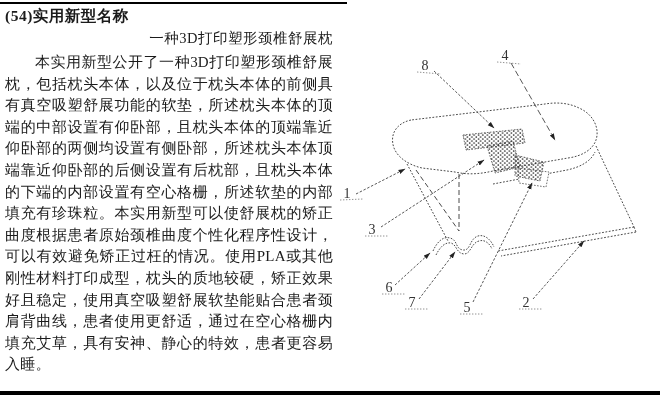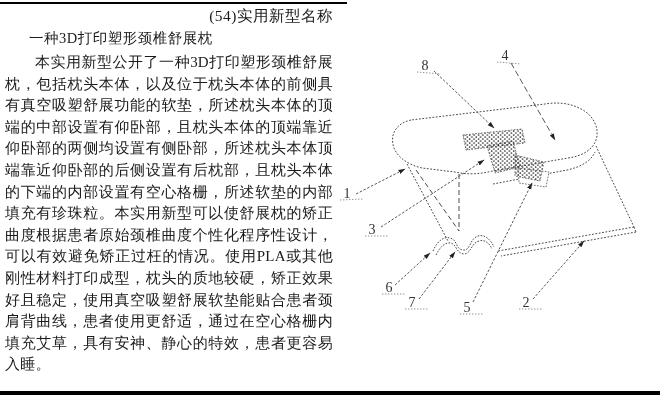--- a/index.html
+++ b/index.html
@@ -11,24 +11,24 @@
   .rule-top{
     position:absolute;left:0;top:2px;width:347px;height:2px;background:#000;
   }
   .rule-bottom{
     position:absolute;left:0;top:391px;width:660px;height:4px;background:#000;
   }
   .textcol{
     position:absolute;left:5px;top:6px;width:328px;
   }
   .field-label{
-    font-weight:normal;font-size:15.5px;line-height:19px;letter-spacing:0.5px;text-align:right;
+    font-weight:bold;font-size:15.5px;line-height:19px;letter-spacing:0.5px;
   }
   .invention-title{
-    font-size:14.5px;line-height:20px;margin:3px 0 2px 24px;letter-spacing:0.5px;
+    font-size:14.5px;line-height:20px;margin:3px 0 2px 24px;letter-spacing:0.5px;text-align:right;
   }
   .field-label.abstract-label{margin-top:3px;}
   .abstract-text{
     margin:4px 0 0 0;
     font-size:15px;line-height:21.6px;
     text-align:justify;text-justify:inter-ideograph;
     text-indent:2em;letter-spacing:0.2px;font-family:Liberation Serif, serif;
   }
   .figure-area{
     position:absolute;left:330px;top:0;width:330px;height:400px;

